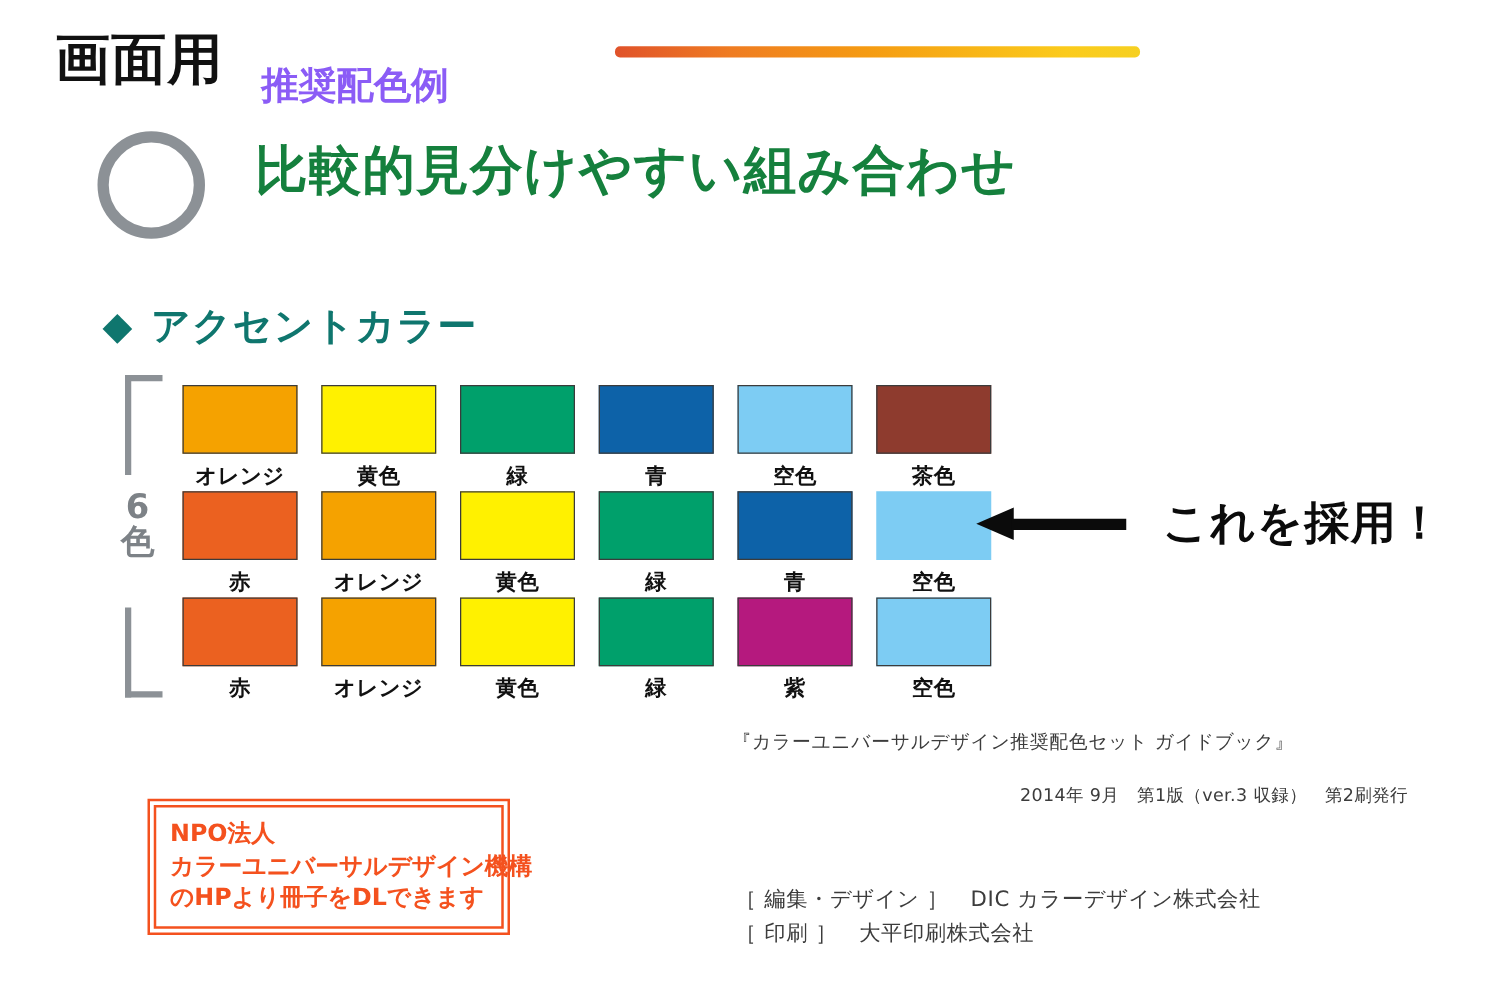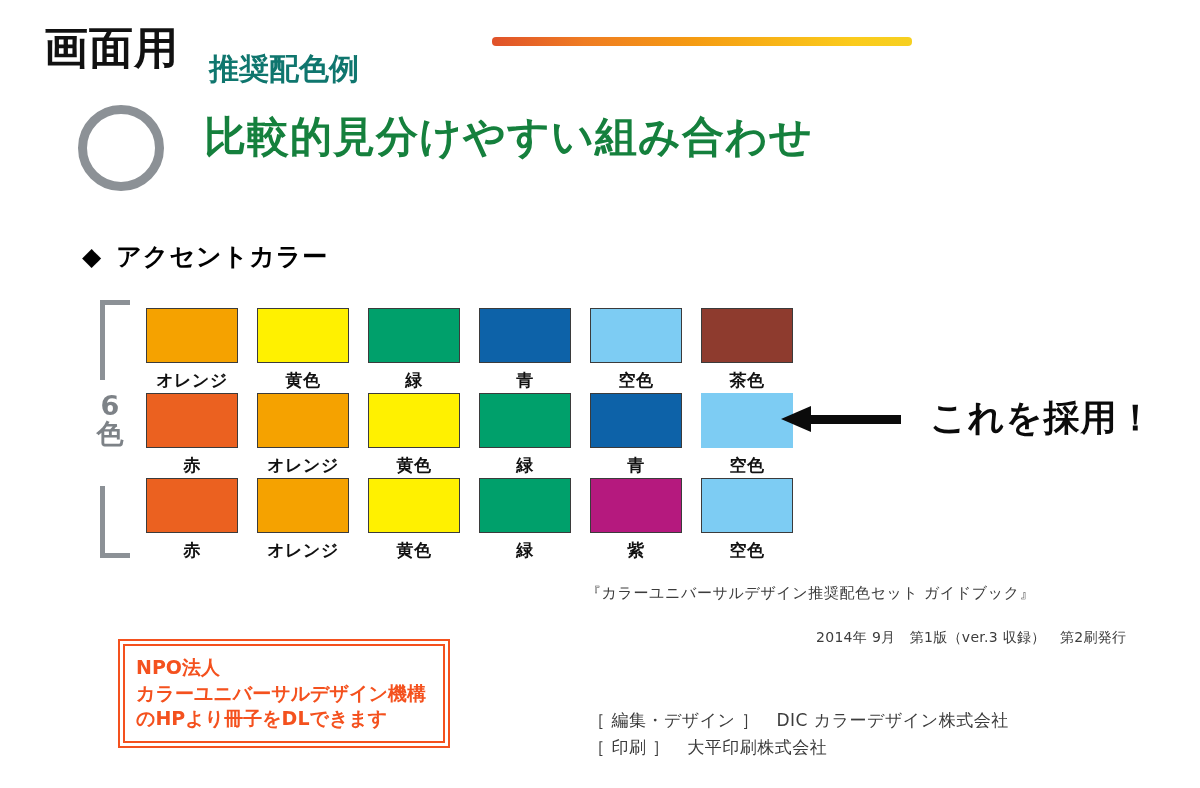--- a/index.html
+++ b/index.html
@@ -9,21 +9,21 @@
   }
   .page{position:absolute;inset:0;}
 
   
   .hdr{position:absolute;left:44px;top:12px;display:flex;align-items:center;}
   .hdr-main{
     font-size:44px;font-weight:700;letter-spacing:1px;color:#111;line-height:1;
     font-family:"DejaVu Sans","Liberation Sans",sans-serif;
   }
   .hdr-sub{
-    font-size:30px;font-weight:700;color:#0f766e;margin-left:30px;line-height:1;
+    font-size:30px;font-weight:700;color:#8b5cf6;margin-left:30px;line-height:1;
     font-family:"DejaVu Sans","Liberation Sans",sans-serif;
     margin-top:42px;
   }
   .grad-line{
     position:absolute;left:492px;top:37px;width:420px;height:9px;border-radius:4px;
     background:linear-gradient(90deg,#e0522a 0%,#ef7c22 22%,#f59b12 48%,#f8b517 68%,#fbcb1c 86%,#f6d021 100%);
   }
 
   
   .ring{
@@ -31,21 +31,21 @@
     border:9px solid #8c9196;box-sizing:border-box;
   }
   .headline{
     position:absolute;left:204px;top:116px;font-size:42px;font-weight:700;color:#15803d;
     letter-spacing:1px;line-height:1;
     font-family:Liberation Serif, serif;
   }
 
   
   .sect{
-    position:absolute;left:82px;top:240px;font-size:25px;font-weight:700;color:#000000;
+    position:absolute;left:82px;top:240px;font-size:31px;font-weight:700;color:#0f766e;
     letter-spacing:1px;font-family:"DejaVu Sans","Liberation Sans",sans-serif;
   }
   .sect .dia{margin-right:14px;}
 
   
   .palette{position:absolute;left:100px;top:300px;width:640px;}
   .brk{position:absolute;left:0;top:0;width:34px;height:258px;}
   .brk .vline{position:absolute;left:0;top:0;width:5px;background:#8c9196;}
   .brk .v1{top:0;height:80px;}
   .brk .v2{top:186px;height:72px;}
@@ -77,21 +77,21 @@
     position:absolute;left:0;top:0;width:0;height:0;
     border-top:13px solid transparent;border-bottom:13px solid transparent;border-right:30px solid #0b0b0b;
   }
   .adopt{
     position:absolute;left:930px;top:394px;font-size:36px;font-weight:700;color:#0b0b0b;
     letter-spacing:1px;font-family:"DejaVu Sans","Liberation Sans",sans-serif;
   }
 
   
   .npo{
-    position:absolute;left:118px;top:639px;width:332px;box-sizing:border-box;
+    position:absolute;left:118px;top:639px;width:290px;box-sizing:border-box;
     border:2.5px solid #f4511e;padding:3px;
   }
   .npo-inner{border:2.5px solid #f4511e;padding:9px 11px;}
   .npo-line{
     color:#f4511e;font-size:19px;font-weight:700;line-height:1.35;white-space:nowrap;
     font-family:"DejaVu Sans","Liberation Sans",sans-serif;
   }
 
   
   .book-title{

